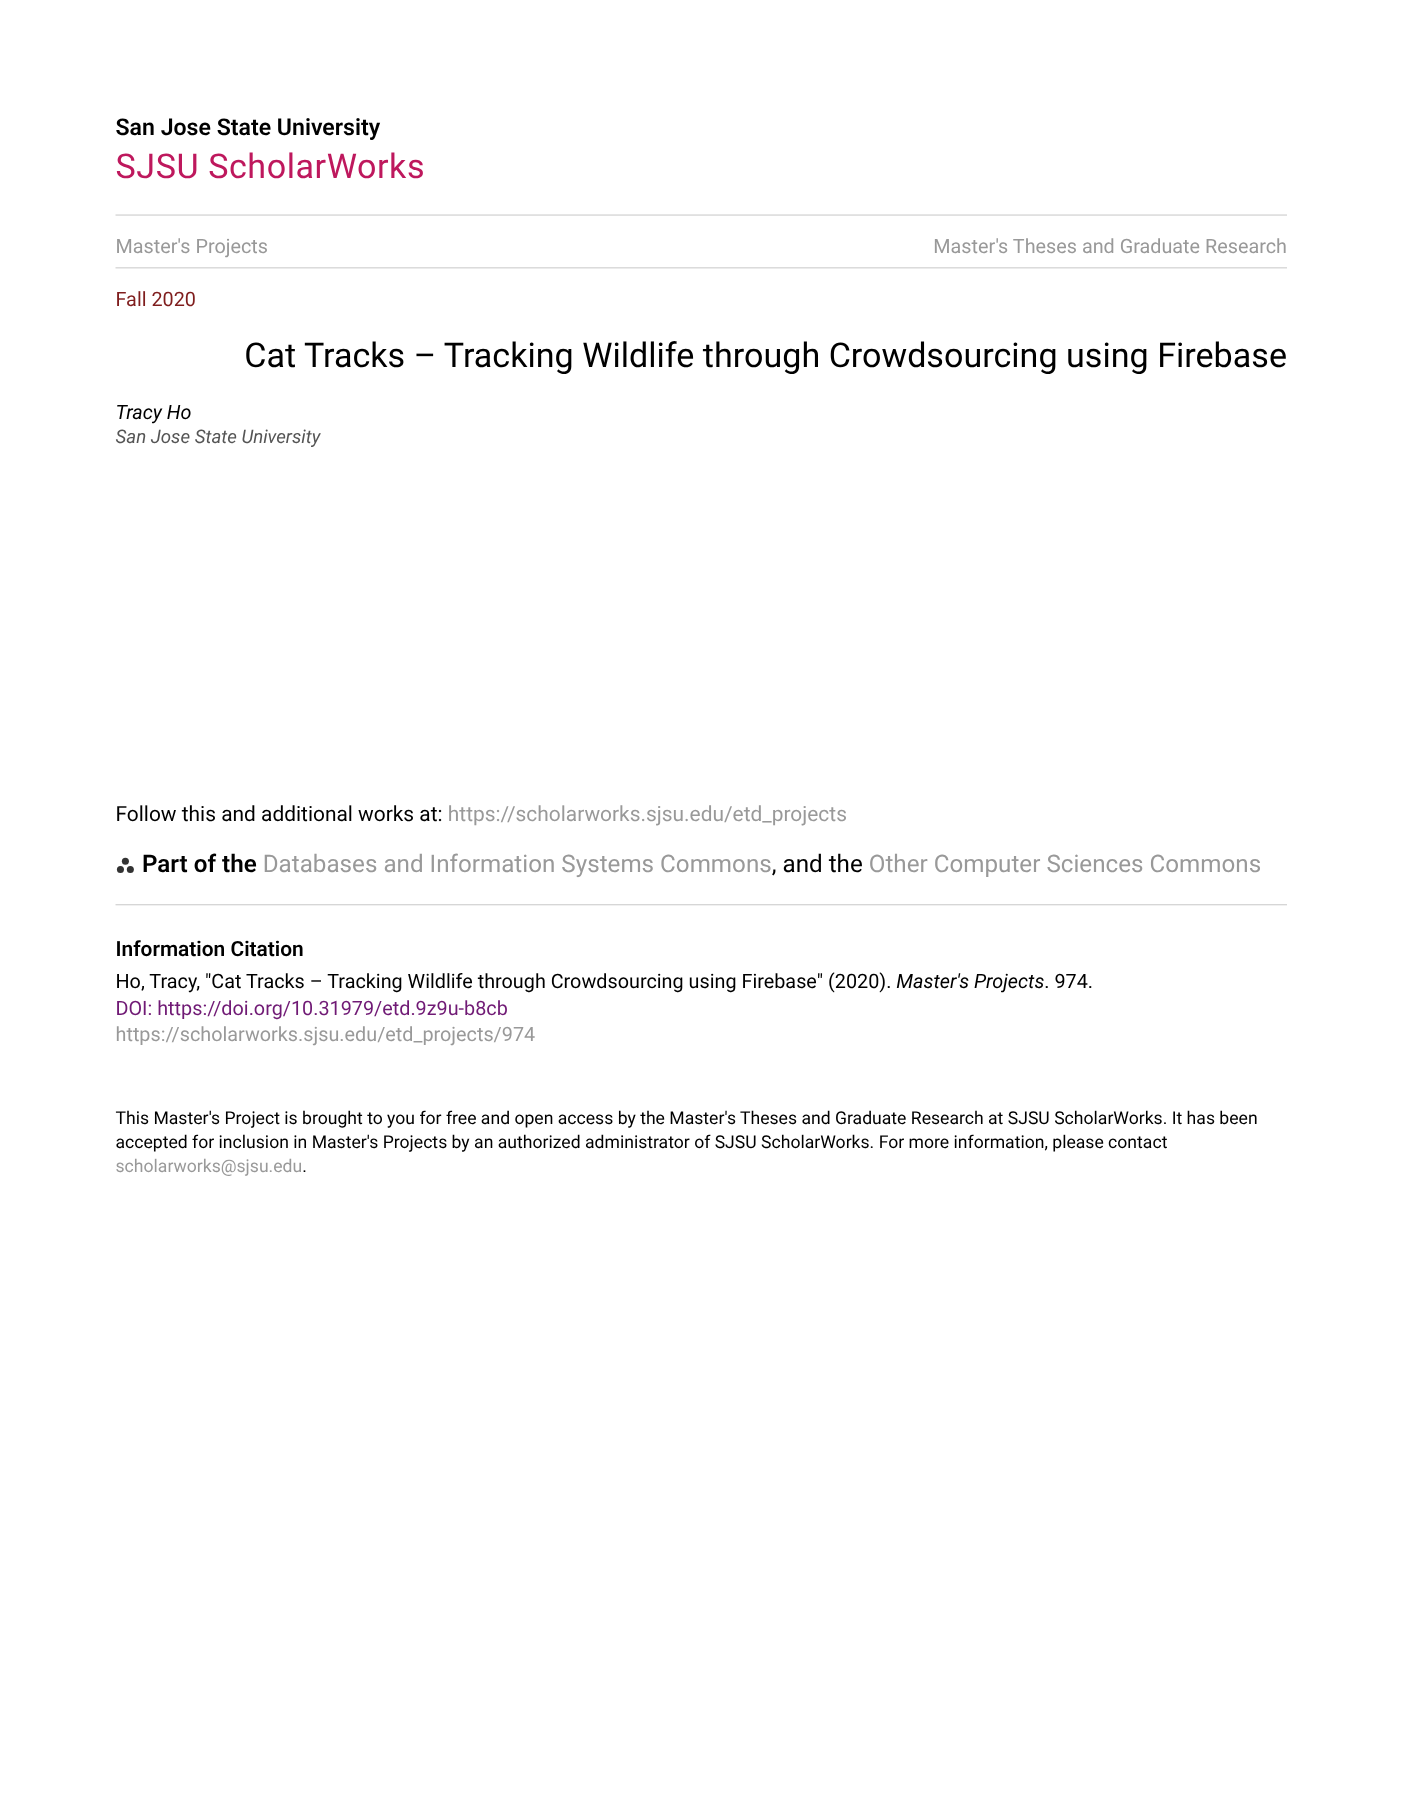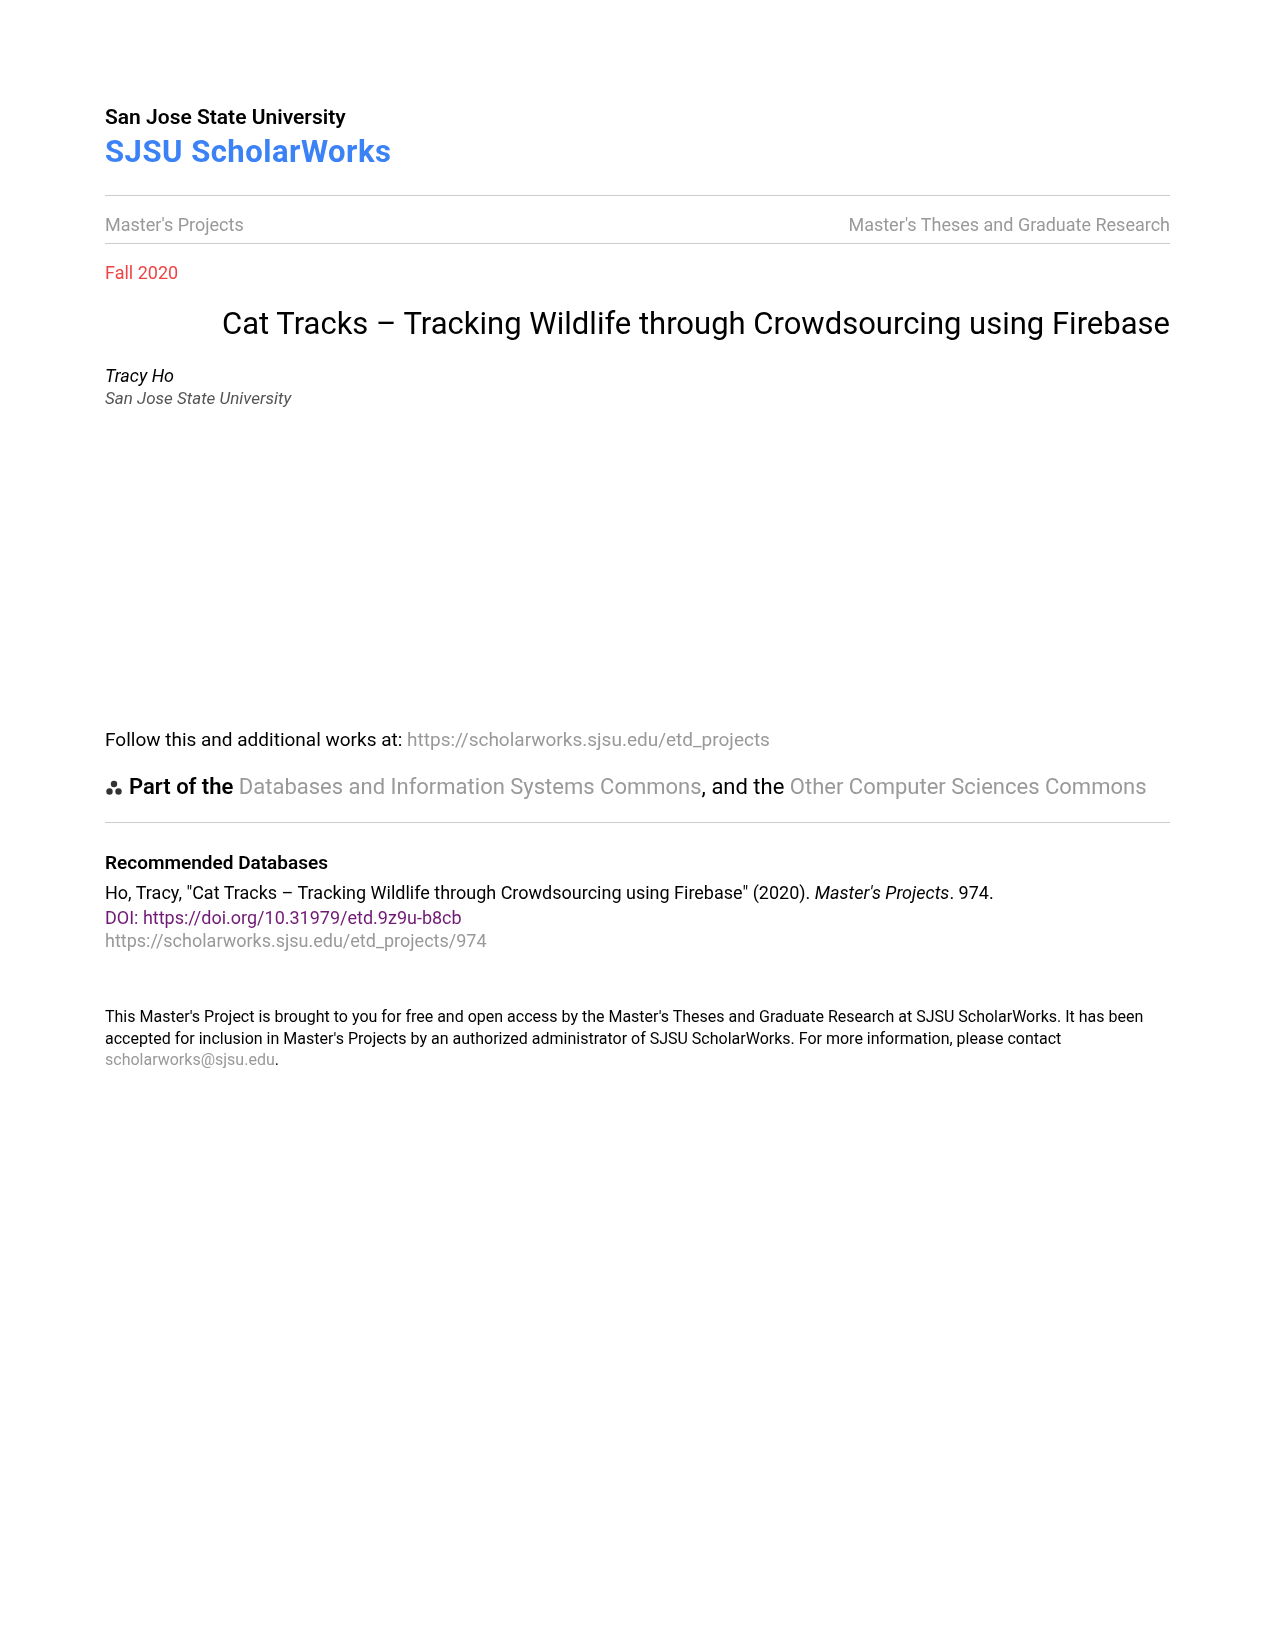--- a/index.html
+++ b/index.html
@@ -24,22 +24,22 @@
     }
     .university-name {
       font-size: 21px;
       font-weight: 600;
       color: #000;
       margin-bottom: 4px;
     }
     .scholarworks-title {
       font-family: -apple-system, BlinkMacSystemFont, "Segoe UI", Roboto, sans-serif;
       font-size: 31px;
-      font-weight: 700;
-      color: #3b82f6;
+      font-weight: 400;
+      color: #be185d;
       letter-spacing: 0.5px;
     }
     .divider-line {
       border: none;
       border-top: 1px solid #cccccc;
       margin-bottom: 18px;
       margin-top: 3px;
     }
     .breadcrumb-row {
       display: flex;
@@ -50,21 +50,21 @@
     }
     .breadcrumb-left {
       color: #999999;
     }
     .breadcrumb-right {
       color: #999999;
       text-align: right;
     }
     .date-text {
       font-size: 18px;
-      color: #ef4444;
+      color: #7f1d1d;
       margin-bottom: 20px;
     }
     .document-title {
       font-size: 31px;
       font-weight: 400;
       color: #000;
       line-height: 1.35;
       margin-bottom: 20px;
       text-align: right;
     }
@@ -190,21 +190,21 @@
         <circle cx="13.5" cy="12.5" r="3.2" fill="#333"></circle>
       </svg>
     </span>
     <span class="part-of-text-block">
       <span class="bold-text">Part of the </span><span class="link-text">Databases and Information Systems Commons</span><span>, and the </span><span class="link-text">Other Computer Sciences Commons</span>
     </span>
   </div>
 
   <hr class="divider-line" style="margin-top:18px;">
 
-  <div class="recommended-heading">Recommended Databases</div>
+  <div class="recommended-heading">Information Citation</div>
 
   <div class="citation-text">
     <span>Ho, Tracy, "Cat Tracks – Tracking Wildlife through Crowdsourcing using Firebase" (2020). </span><span class="italic">Master's Projects</span><span>. 974.</span>
   </div>
 
   <div class="doi-text">DOI: https://doi.org/10.31979/etd.9z9u-b8cb</div>
   <div class="record-url">https://scholarworks.sjsu.edu/etd_projects/974</div>
 
   <div class="footer-text">
     <span>This Master's Project is brought to you for free and open access by the Master's Theses and Graduate Research at SJSU ScholarWorks. It has been accepted for inclusion in Master's Projects by an authorized administrator of SJSU ScholarWorks. For more information, please contact </span><span class="link-text">scholarworks@sjsu.edu</span><span>.</span>

